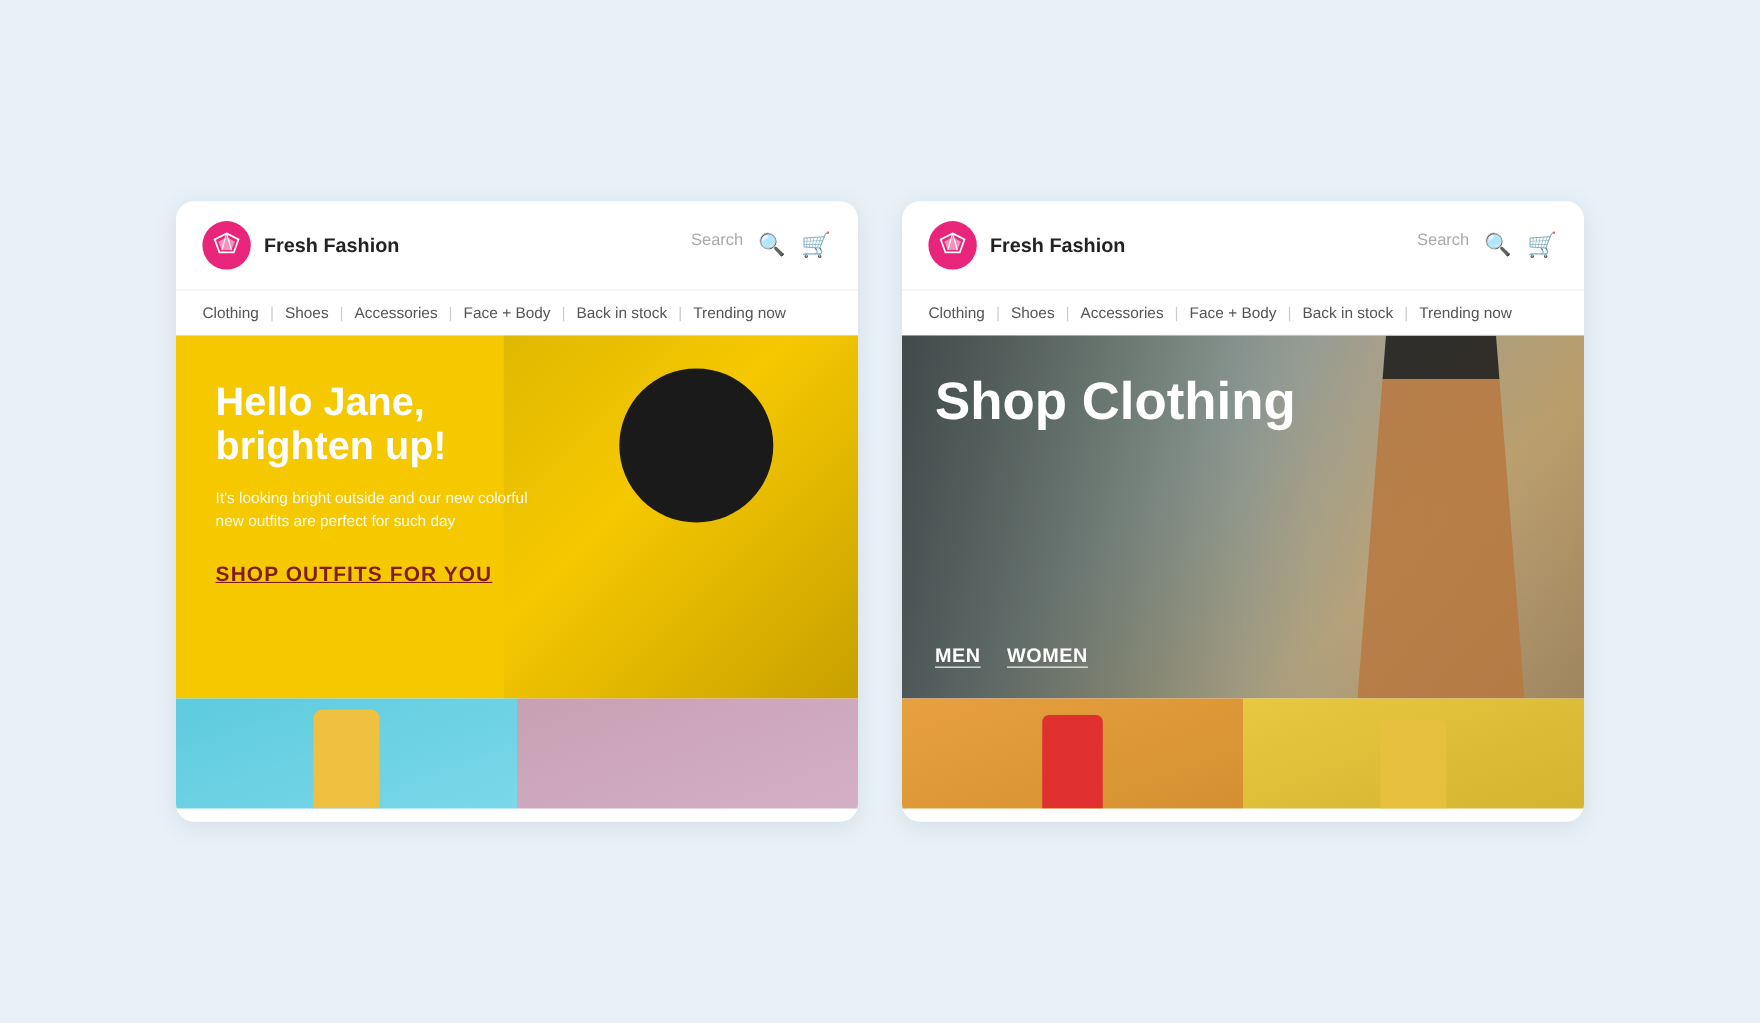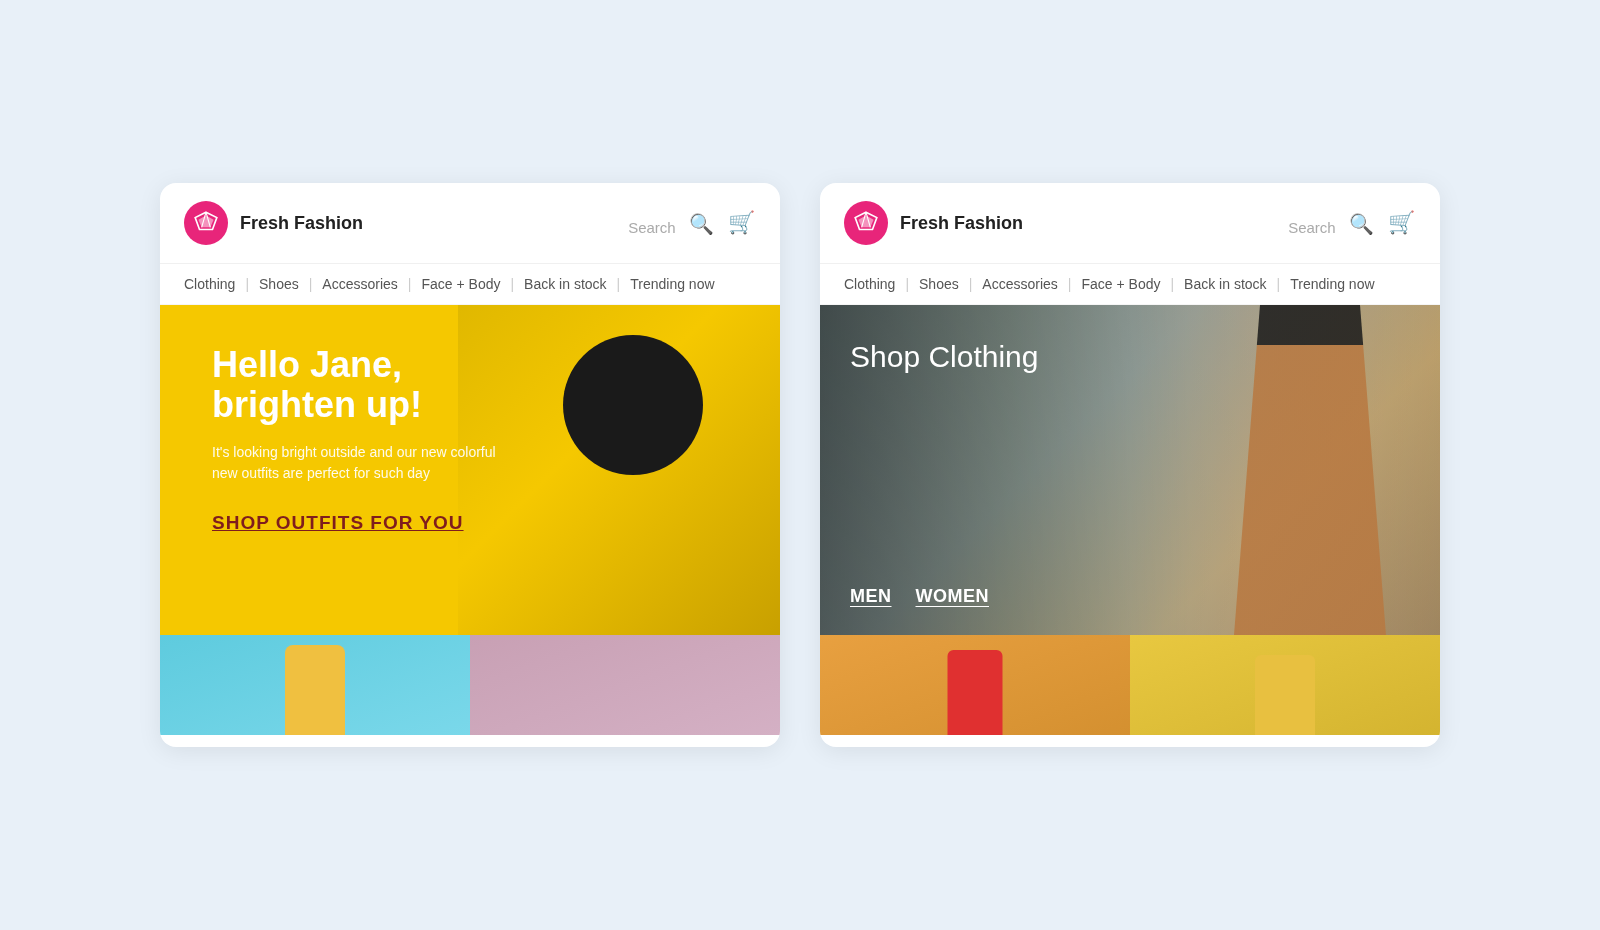--- a/index.html
+++ b/index.html
@@ -47,21 +47,21 @@
       fill: white;
     }
     .brand-name {
       font-size: 18px;
       font-weight: 700;
       color: #222;
       flex: 1;
     }
     .header-right {
       display: flex;
-      align-items: flex-end;
+      align-items: flex-start;
       gap: 14px;
     }
     .search-text {
       color: #aaa;
       font-size: 15px;
     }
     .search-icon-wrap {
       color: #e8257a;
       font-size: 20px;
       cursor: pointer;
@@ -88,21 +88,21 @@
     }
     .nav-sep {
       margin: 0 10px;
       color: #ccc;
     }
     
     .hero-yellow {
       background: #f5c800;
       flex: 1;
       position: relative;
-      padding: 40px 52px;
+      padding: 40px 36px;
       overflow: hidden;
       min-height: 320px;
       max-height: 330px;
     }
     .hero-yellow .hero-text {
       position: relative;
       z-index: 2;
       max-width: 55%;
     }
     .hero-title {
@@ -187,22 +187,22 @@
       inset: 0;
       background: linear-gradient(to right, rgba(0,0,0,0.35) 0%, rgba(0,0,0,0.1) 60%, rgba(0,0,0,0.05) 100%);
     }
     .hero-dark-text {
       position: absolute;
       left: 30px;
       top: 36px;
       z-index: 2;
     }
     .hero-dark-title {
-      font-size: 30px;
-      font-weight: 400;
+      font-size: 48px;
+      font-weight: 700;
       color: #fff;
       line-height: 1.05;
       margin-bottom: 0;
     }
     .hero-dark-ctas {
       position: absolute;
       bottom: 28px;
       left: 30px;
       display: flex;
       gap: 24px;

